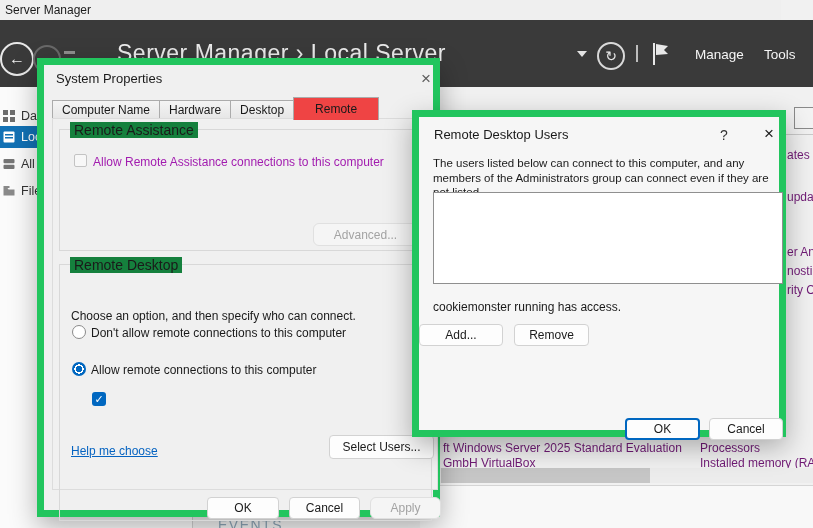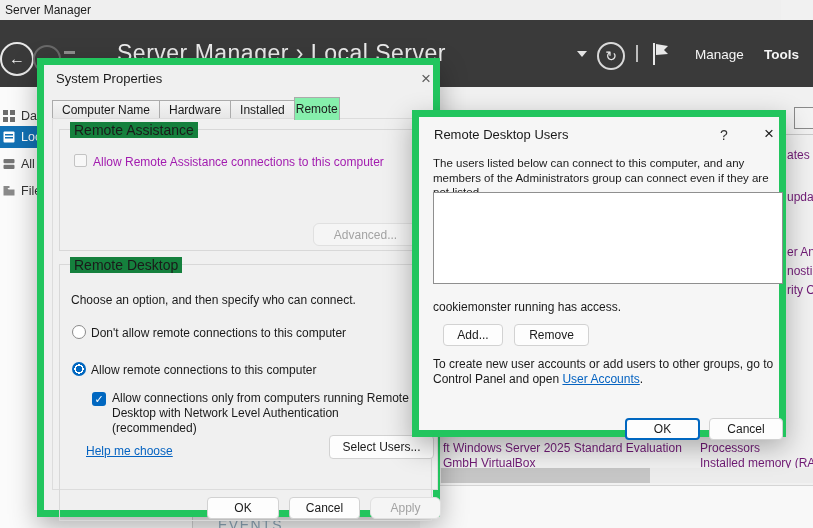--- a/index.html
+++ b/index.html
@@ -37,21 +37,21 @@
   
   .dialog{background:#f0f0f0;border:7px solid #22c55e;box-shadow:0 10px 26px rgba(0,0,0,.3);box-sizing:border-box;}
   #sysprops{left:37px;top:58px;width:403px;height:459px;}
   #rdu{left:412px;top:110px;width:374px;height:327px;background:#f6f6f6;}
   .dlgtitle{font-size:13px;color:#1a1a1a;white-space:nowrap;}
   .dlgx{font-size:17px;color:#5d5d5d;line-height:1;}
   
   #tabs{left:8px;top:31px;display:flex;align-items:flex-end;height:23px;}
   .tab{height:19px;padding:0 9px;background:linear-gradient(#f4f4f4,#e6e6e6);border:1px solid #ababab;border-bottom:none;
        font-size:12px;display:flex;align-items:center;margin-right:-1px;box-sizing:border-box;}
-  .tab.active{height:23px;background:#86efac;position:relative;z-index:3;margin-bottom:-1px;padding:0 1px;}
+  .tab.active{height:23px;background:#ef4444;position:relative;z-index:3;margin-bottom:-1px;padding:0 21px;}
   #tabpage{left:8px;top:53px;width:386px;height:372px;border:1px solid #dcdcdc;background:#f0f0f0;box-sizing:border-box;}
   .group{border:1px solid #d8d8d8;box-sizing:border-box;}
   .legend{position:absolute;top:-8px;left:10px;background:#15803d;padding:0 4px;font-size:14px;color:#1a1a1a;white-space:nowrap;}
   .lbl{font-size:12px;white-space:nowrap;}
   .lbl.dis{color:#a21caf;}
   
   .btn{background:#fdfdfd;border:1px solid #d2d2d2;border-radius:4px;font-size:12px;color:#1b1b1b;
        display:flex;align-items:center;justify-content:center;box-sizing:border-box;}
   .btn.dis{color:#a3a3a3;background:#f5f5f5;border-color:#e0e0e0;border-radius:6px;}
   .btn.focus{border:2px solid #0067c0;}
@@ -136,64 +136,62 @@
   <div class="abs" id="hdrcaret"></div>
   <div class="abs navcircle" id="refreshbtn">
       <span>↻</span>
     </div>
   <div class="abs" id="hdrpipe"></div>
   <svg class="abs" id="flagbtn" viewBox="0 0 20 24">
       <rect x="3" y="1" width="2" height="22" fill="#e8e8e8"></rect>
       <path d="M6 2 L18 4 L14 8 L18 12 L6 13 Z" fill="#e8e8e8"></path>
     </svg>
   <span class="abs hdrmenu" style="left:695px;">Manage</span>
-  <span class="abs hdrmenu" style="left:764px;font-weight:bold;">Tools</span>
+  <span class="abs hdrmenu" style="left:764px;">Tools</span>
 </div>
 
 <div class="abs dialog" id="sysprops">
   <span class="abs dlgtitle" style="left:12px;top:6px;">System Properties</span>
   <span class="abs dlgx" style="left:377px;top:5px;">×</span>
   <div class="abs" id="tabs">
     <div class="tab">Computer Name</div>
     <div class="tab">Hardware</div>
-    <div class="tab">Installed</div>
+    <div class="tab">Desktop</div>
     <div class="tab active">Remote</div>
   </div>
   <div class="abs" id="tabpage"></div>
 
   <div class="abs group" style="left:15px;top:64px;width:373px;height:122px;">
     <span class="legend">Remote Assistance</span>
     <div class="abs cb" style="left:14px;top:24px;"></div>
     <span class="abs lbl dis" style="left:33px;top:25px;">Allow Remote Assistance connections to this computer</span>
   </div>
   <div class="abs btn dis" style="left:269px;top:158px;width:105px;height:23px;">Advanced...</div>
 
   <div class="abs group" style="left:15px;top:199px;width:373px;height:257px;">
     <span class="legend">Remote Desktop</span>
   </div>
-  <span class="abs lbl" style="left:27px;top:228px;text-align:center;">Choose an option, and then specify who can connect.</span>
+  <span class="abs lbl" style="left:27px;top:244px;text-align:center;">Choose an option, and then specify who can connect.</span>
   <div class="abs radio off" style="left:28px;top:260px;"></div>
   <span class="abs lbl" style="left:47px;top:261px;">Don't allow remote connections to this computer</span>
   <div class="abs radio on" style="left:28px;top:297px;"></div>
   <span class="abs lbl" style="left:47px;top:298px;">Allow remote connections to this computer</span>
   <div class="abs cb on" style="left:48px;top:327px;">✓</div>
-  <div class="abs wrap" style="left:68px;top:326px;width:308px;">Allow connections only from computers running Remote Desktop with Network Level Authentication (recommended)</div>
-  <a class="abs link lbl" style="left:42px;top:379px;">Help me choose</a>
+  <a class="abs link lbl" style="left:27px;top:379px;">Help me choose</a>
   <div class="abs btn" style="left:285px;top:370px;width:105px;height:24px;">Select Users...</div>
 
   <div class="abs btn" style="left:163px;top:432px;width:72px;height:22px;">OK</div>
   <div class="abs btn" style="left:245px;top:432px;width:71px;height:22px;">Cancel</div>
   <div class="abs btn dis" style="left:326px;top:432px;width:71px;height:22px;">Apply</div>
 </div>
 
 <div class="abs dialog" id="rdu">
   <span class="abs dlgtitle" style="left:15px;top:10px;">Remote Desktop Users</span>
   <span class="abs" style="left:301px;top:10px;font-size:14px;color:#333;">?</span>
   <span class="abs dlgx" style="left:345px;top:8px;color:#1a1a1a;">×</span>
   <div class="abs wrap desc" style="left:14px;top:39px;width:352px;">The users listed below can connect to this computer, and any members of the Administrators group can connect even if they are not listed.</div>
   <div class="abs" id="listbox" style="left:14px;top:75px;width:350px;height:92px;"></div>
   <span class="abs lbl" style="left:14px;top:183px;">cookiemonster running has access.</span>
-  <div class="abs btn" style="left:24px;top:207px;width:60px;height:22px;">Add...</div>
+  <div class="abs btn" style="left:0;top:207px;width:84px;height:22px;">Add...</div>
   <div class="abs btn" style="left:95px;top:207px;width:75px;height:22px;">Remove</div>
-  <div class="abs wrap" style="left:14px;top:240px;width:352px;"><span>To create new user accounts or add users to other groups, go to Control Panel and open </span><a class="link">User Accounts</a><span>.</span></div>
   <div class="abs btn focus" style="left:206px;top:301px;width:75px;height:22px;">OK</div>
   <div class="abs btn" style="left:290px;top:301px;width:74px;height:22px;">Cancel</div>
 </div>
 
 </body></html>

